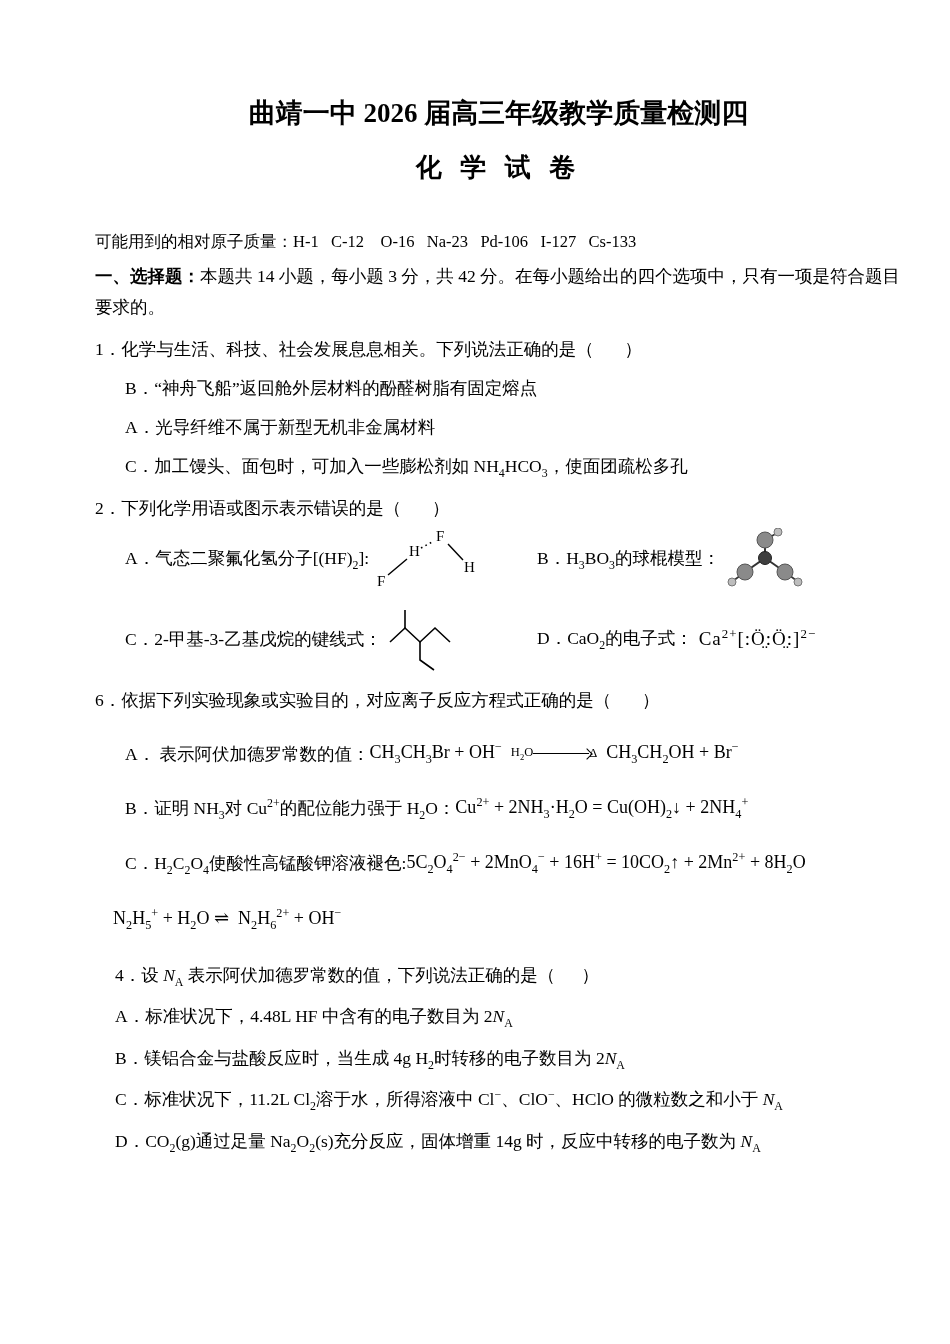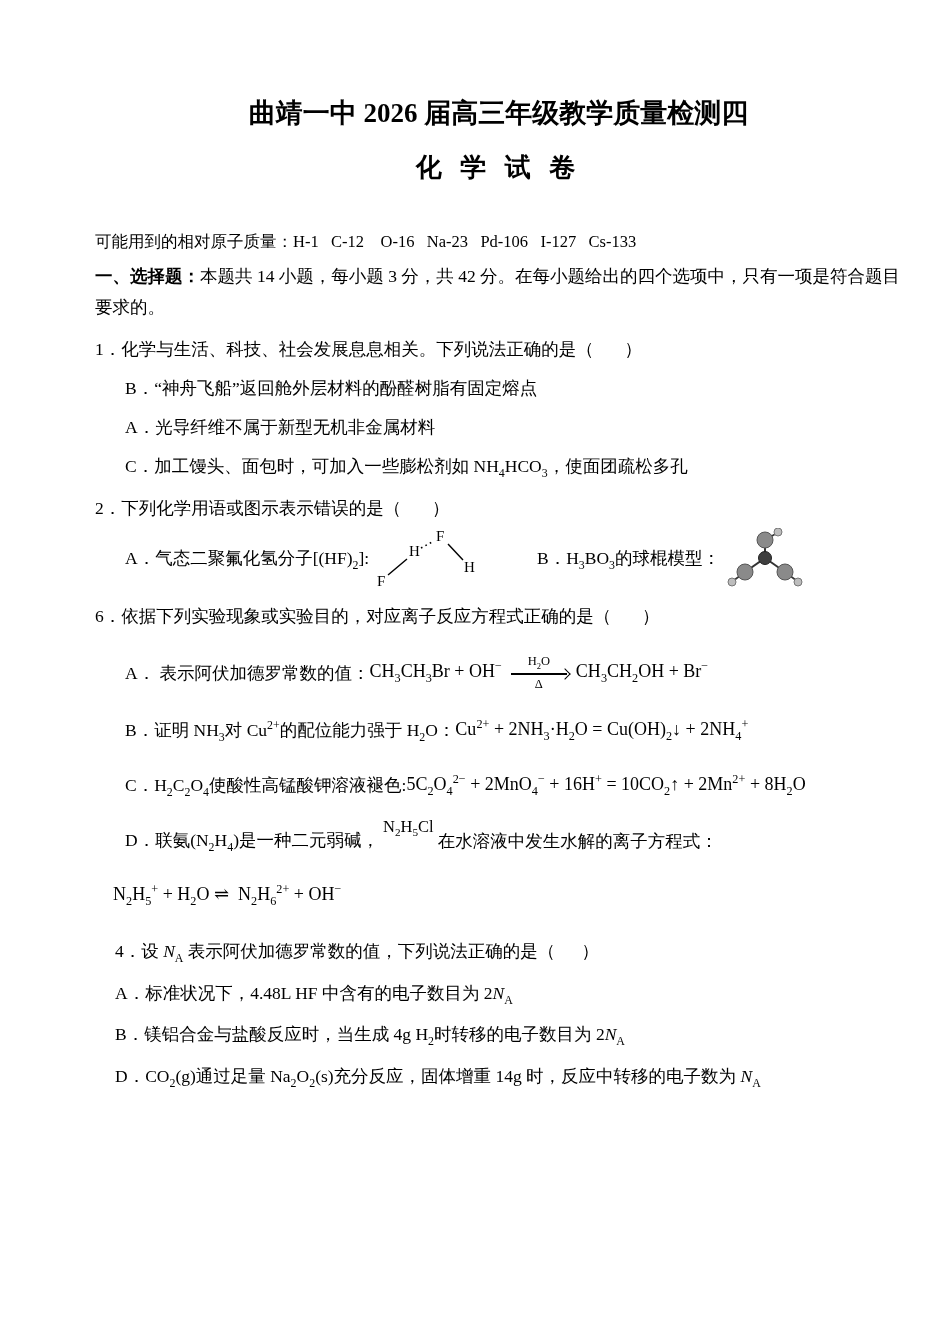--- a/index.html
+++ b/index.html
@@ -27,21 +27,21 @@
   .q2row { display:flex; align-items:center; margin:6px 0 4px 30px; }
   .q2cell { display:flex; align-items:center; gap:6px; }
   .q2cell.first { width:412px; flex:none; }
   .q2row.second { margin-top:14px; margin-bottom:10px; }
   sub { font-size:68%; }
   sup { font-size:68%; }
   .eq { font-size:18px; white-space:pre-wrap; }
   .edot-formula { font-size:19px; letter-spacing:1px; }
   .eqline { display:flex; align-items:center; margin:24px 0 24px 30px; flex-wrap:nowrap; }
   .eqline .opt-text { white-space:pre-wrap; }
-  .rxn { display:inline-flex; flex-direction:column; align-items:center; margin:0 9px; }
+  .rxn { display:inline-flex; flex-direction:row; align-items:center; margin:0 9px; }
   .rxn-above, .rxn-below { font-size:12.5px; line-height:1.15; }
   .rxn-line { position:relative; width:56px; height:1.5px; background:#000; margin:2px 0; }
   .rxn-head { position:absolute; right:-2px; top:-3.4px; width:8px; height:8px;
               border-top:1.5px solid #000; border-right:1.5px solid #000;
               transform:rotate(45deg); box-sizing:border-box; }
   .raised { position:relative; top:-13px; display:inline-block; font-size:16.5px; margin:0 4px; }
   .standalone-eq { margin:14px 0 26px 18px; }
   .q4 { margin-left:20px; }
   .q4 .opt { margin-left:0; }
   .bond { stroke:#000; stroke-width:1.4; }
@@ -99,20 +99,34 @@
           <circle cx="19" cy="44" r="8" fill="#8a8a8a" stroke="#555"></circle>
           <circle cx="59" cy="44" r="8" fill="#8a8a8a" stroke="#555"></circle>
           <circle cx="39" cy="30" r="6.5" fill="#3f3f3f" stroke="#222"></circle>
           <circle cx="52" cy="4" r="4" fill="#bdbdbd" stroke="#777"></circle>
           <circle cx="6" cy="54" r="4" fill="#bdbdbd" stroke="#777"></circle>
           <circle cx="72" cy="54" r="4" fill="#bdbdbd" stroke="#777"></circle>
         </svg>
       </div>
     </div>
 
+    <div class="q2row second">
+      <div class="q2cell first">
+        <span class="opt-text">C．2-甲基-3-乙基戊烷的键线式：</span>
+        <svg class="skeletal" width="66" height="70" viewBox="0 0 66 70">
+          <path d="M2,38 L17,24 L32,38 L47,24 L62,38"></path>
+          <path d="M17,24 L17,6"></path>
+          <path d="M32,38 L32,56 L46,66"></path>
+        </svg>
+      </div>
+      <div class="q2cell">
+        <span class="opt-text">D．CaO<sub>2</sub>的电子式：</span>
+        <span class="edot-formula">Ca<sup>2+</sup>[:Ö̤:Ö̤:]<sup>2−</sup></span>
+      </div>
+    </div>
   </section>
 
   <section class="question">
     <p class="stem">6．依据下列实验现象或实验目的，对应离子反应方程式正确的是（       ）</p>
 
     <div class="eqline">
       <span class="opt-text">A． 表示阿伏加德罗常数的值：</span>
       <span class="eq">CH<sub>3</sub>CH<sub>3</sub>Br + OH<sup>−</sup></span>
       <span class="rxn">
         <span class="rxn-above">H<sub>2</sub>O</span>
@@ -127,29 +141,25 @@
     <div class="eqline">
       <span class="opt-text">B．证明 NH<sub>3</sub>对 Cu<sup>2+</sup>的配位能力强于 H<sub>2</sub>O：</span>
       <span class="eq">Cu<sup>2+</sup> + 2NH<sub>3</sub>·H<sub>2</sub>O = Cu(OH)<sub>2</sub>↓ + 2NH<sub>4</sub><sup>+</sup></span>
     </div>
 
     <div class="eqline">
       <span class="opt-text">C．H<sub>2</sub>C<sub>2</sub>O<sub>4</sub>使酸性高锰酸钾溶液褪色:</span>
       <span class="eq">5C<sub>2</sub>O<sub>4</sub><sup>2−</sup> + 2MnO<sub>4</sub><sup>−</sup> + 16H<sup>+</sup> = 10CO<sub>2</sub>↑ + 2Mn<sup>2+</sup> + 8H<sub>2</sub>O</span>
     </div>
 
-    <div class="eqline">
-      <span class="opt-text">D．联氨(N<sub>2</sub>H<sub>4</sub>)是一种二元弱碱，</span>
-      <span class="raised eq">N<sub>2</sub>H<sub>5</sub>Cl</span>
-      <span class="opt-text">在水溶液中发生水解的离子方程式：</span>
-    </div>
 
     <p class="standalone-eq eq">N<sub>2</sub>H<sub>5</sub><sup>+</sup> + H<sub>2</sub>O ⇌  N<sub>2</sub>H<sub>6</sub><sup>2+</sup> + OH<sup>−</sup></p>
   </section>
 
   <section class="question q4">
     <p class="stem">4．设 <i>N</i><sub>A</sub> 表示阿伏加德罗常数的值，下列说法正确的是（      ）</p>
     <p class="opt">A．标准状况下，4.48L HF 中含有的电子数目为 2<i>N</i><sub>A</sub></p>
     <p class="opt">B．镁铝合金与盐酸反应时，当生成 4g H<sub>2</sub>时转移的电子数目为 2<i>N</i><sub>A</sub></p>
+    <p class="opt">C．标准状况下，11.2L Cl<sub>2</sub>溶于水，所得溶液中 Cl<sup>−</sup>、ClO<sup>−</sup>、HClO 的微粒数之和小于 <i>N</i><sub>A</sub></p>
     <p class="opt">D．CO<sub>2</sub>(g)通过足量 Na<sub>2</sub>O<sub>2</sub>(s)充分反应，固体增重 14g 时，反应中转移的电子数为 <i>N</i><sub>A</sub></p>
   </section>
 
 </main>
 
 </body></html>

